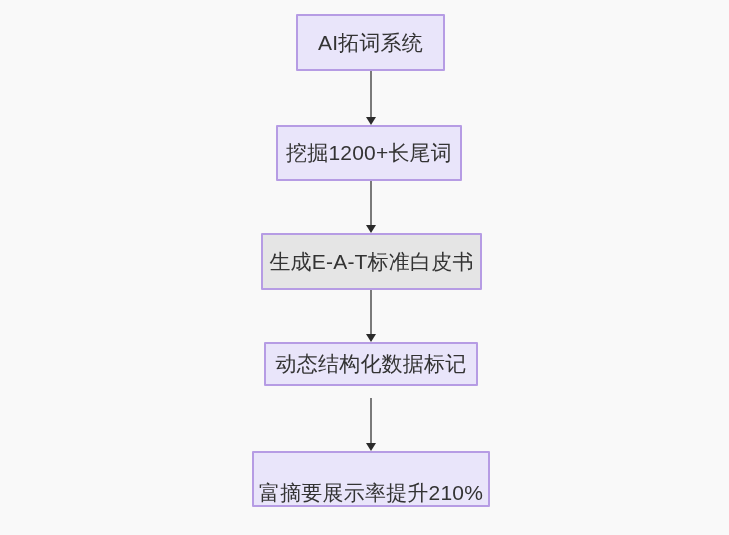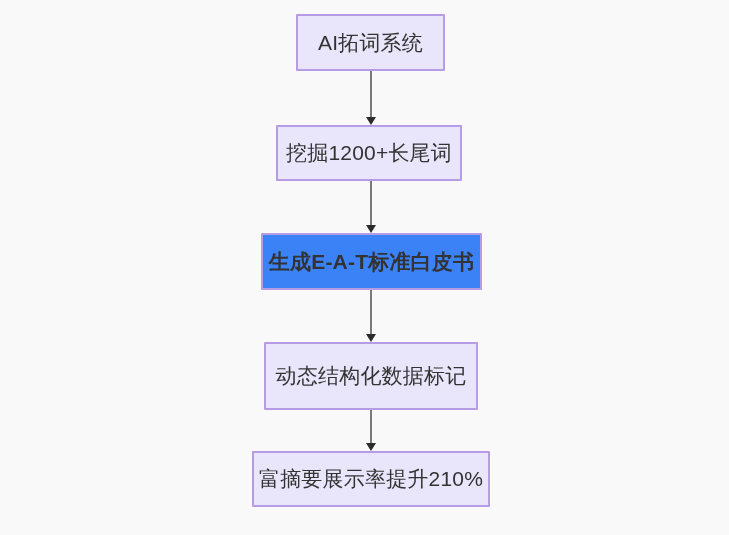--- a/index.html
+++ b/index.html
@@ -87,23 +87,23 @@
     <div class="edge-line" style="height: 46px; background: rgb(122, 122, 122);"></div>
     <div class="edge-arrow" style="top: 45px; border-top-color: rgb(43, 43, 43);"></div>
   </div>
 
   <div class="node" id="node-0" style="left: 296px; top: 14px; width: 149px; height: 57px; background: rgb(233, 229, 250); border-color: rgb(182, 156, 228); color: rgb(51, 51, 51);">
     <span class="node-label">AI拓词系统</span>
   </div>
   <div class="node" id="node-1" style="left: 276px; top: 125px; width: 186px; height: 56px; background: rgb(233, 229, 250); border-color: rgb(182, 156, 228); color: rgb(51, 51, 51);">
     <span class="node-label">挖掘1200+长尾词</span>
   </div>
-  <div class="node" id="node-2" style="left: 261px; top: 233px; width: 221px; height: 57px; background: #3b82f6; border-color: rgb(182, 156, 228); color: rgb(51, 51, 51); font-weight: bold;">
+  <div class="node" id="node-2" style="left: 261px; top: 233px; width: 221px; height: 57px; background: #e5e5e5; border-color: rgb(182, 156, 228); color: rgb(51, 51, 51);">
     <span class="node-label">生成E-A-T标准白皮书</span>
   </div>
-  <div class="node" id="node-3" style="left: 264px; top: 342px; width: 214px; height: 68px; background: rgb(233, 229, 250); border-color: rgb(182, 156, 228); color: rgb(51, 51, 51);">
+  <div class="node" id="node-3" style="left: 264px; top: 342px; width: 214px; height: 44px; background: rgb(233, 229, 250); border-color: rgb(182, 156, 228); color: rgb(51, 51, 51);">
     <span class="node-label">动态结构化数据标记</span>
   </div>
-  <div class="node" id="node-4" style="left: 252px; top: 451px; width: 238px; height: 56px; background: rgb(233, 229, 250); border-color: rgb(182, 156, 228); color: rgb(51, 51, 51);">
+  <div class="node" id="node-4" style="left: 252px; top: 451px; width: 238px; height: 56px; background: rgb(233, 229, 250); border-color: rgb(182, 156, 228); color: rgb(51, 51, 51); align-items: flex-end;">
     <span class="node-label">富摘要展示率提升210%</span>
   </div>
 
 </div>
 
 </body></html>

